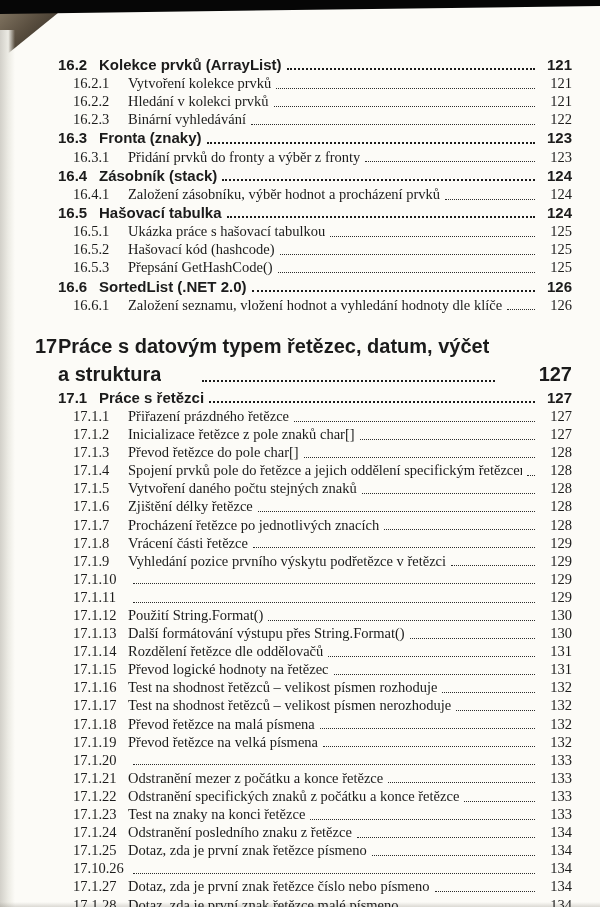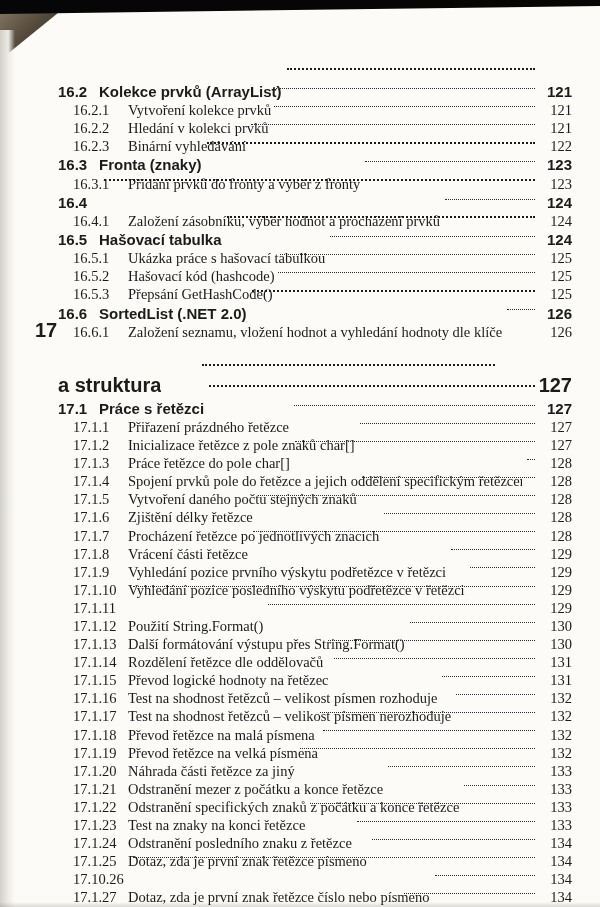--- a/index.html
+++ b/index.html
@@ -37,35 +37,35 @@
   
   .toc{
     position:absolute;z-index:3;
     left:0;top:55px;right:0;
     padding:0 28px 0 35px;
   }
   .row{display:flex;align-items:baseline;height:18.1px;line-height:18.1px;white-space:nowrap;}
   .row .num{flex:none;}
   .row .title{flex:0 1 auto;min-width:0;overflow:hidden;}
   .leader{flex:1 1 auto;min-width:8px;align-self:flex-end;margin:0 3px 4px 5px;}
-  .row .page{flex:none;width:34px;text-align:right;margin-top:27px;}
+  .row .page{flex:none;width:34px;text-align:right;}
 
   
   .l2{font-family:"Liberation Sans",sans-serif;font-weight:bold;font-size:15px;padding-left:23px;height:19.2px;line-height:19.2px;}
   .l2 .num{width:41px;}
   .l2 .leader{border-bottom:2.5px dotted var(--ink);margin-bottom:4px;}
 
   
   .l3{font-size:14.5px;padding-left:38px;}
   .l3 .num{width:55px;}
   .l3 .leader{border-bottom:1.7px dotted #2c2c2c;margin-bottom:3.5px;}
 
   
   .l1,.l1b{font-family:"Liberation Sans",sans-serif;font-weight:bold;font-size:20px;height:28px;line-height:28px;}
-  .l1{margin-top:2px;}
+  .l1{margin-top:18px;}
   .l1 .num{width:23px;}
   .l1b{padding-left:23px;gap:36px;}
   .l1b .leader{border-bottom:2.8px dotted var(--ink);margin-bottom:6px;}
   .l1b .page{width:38px;}
 </style>
 </head>
 <body>
 
 <div class="photo">
   <div class="corner-wedge"></div>
@@ -104,20 +104,21 @@
         <span class="page">123</span>
       </div>
       <div class="row l3">
         <span class="num">16.3.1</span>
         <span class="title">Přidání prvků do fronty a výběr z fronty</span>
         <span class="leader"></span>
         <span class="page">123</span>
       </div>
       <div class="row l2">
         <span class="num">16.4</span>
+        <span class="title">Zásobník (stack)</span>
         <span class="leader"></span>
         <span class="page">124</span>
       </div>
       <div class="row l3">
         <span class="num">16.4.1</span>
         <span class="title">Založení zásobníku, výběr hodnot a procházení prvků</span>
         <span class="leader"></span>
         <span class="page">124</span>
       </div>
       <div class="row l2">
@@ -151,20 +152,21 @@
         <span class="page">126</span>
       </div>
       <div class="row l3">
         <span class="num">16.6.1</span>
         <span class="title">Založení seznamu, vložení hodnot a vyhledání hodnoty dle klíče</span>
         <span class="leader"></span>
         <span class="page">126</span>
       </div>
       <div class="row l1">
         <span class="num">17</span>
+        <span class="title">Práce s datovým typem řetězec, datum, výčet</span>
       </div>
       <div class="row l1b">
         <span class="title">a struktura</span>
         <span class="leader"></span>
         <span class="page">127</span>
       </div>
       <div class="row l2">
         <span class="num">17.1</span>
         <span class="title">Práce s řetězci</span>
         <span class="leader"></span>
@@ -177,21 +179,21 @@
         <span class="page">127</span>
       </div>
       <div class="row l3">
         <span class="num">17.1.2</span>
         <span class="title">Inicializace řetězce z pole znaků char[]</span>
         <span class="leader"></span>
         <span class="page">127</span>
       </div>
       <div class="row l3">
         <span class="num">17.1.3</span>
-        <span class="title">Práce řetězce do pole char[]</span>
+        <span class="title">Převod řetězce do pole char[]</span>
         <span class="leader"></span>
         <span class="page">128</span>
       </div>
       <div class="row l3">
         <span class="num">17.1.4</span>
         <span class="title">Spojení prvků pole do řetězce a jejich oddělení specifickým řetězcem</span>
         <span class="leader"></span>
         <span class="page">128</span>
       </div>
       <div class="row l3">
@@ -219,21 +221,20 @@
         <span class="page">129</span>
       </div>
       <div class="row l3">
         <span class="num">17.1.9</span>
         <span class="title">Vyhledání pozice prvního výskytu podřetězce v řetězci</span>
         <span class="leader"></span>
         <span class="page">129</span>
       </div>
       <div class="row l3">
         <span class="num">17.1.10</span>
-        <span class="title">Vyhledání pozice posledního výskytu podřetězce v řetězci</span>
         <span class="leader"></span>
         <span class="page">129</span>
       </div>
       <div class="row l3">
         <span class="num">17.1.11</span>
         <span class="leader"></span>
         <span class="page">129</span>
       </div>
       <div class="row l3">
         <span class="num">17.1.12</span>
@@ -278,21 +279,20 @@
         <span class="page">132</span>
       </div>
       <div class="row l3">
         <span class="num">17.1.19</span>
         <span class="title">Převod řetězce na velká písmena</span>
         <span class="leader"></span>
         <span class="page">132</span>
       </div>
       <div class="row l3">
         <span class="num">17.1.20</span>
-        <span class="title">Náhrada části řetězce za jiný</span>
         <span class="leader"></span>
         <span class="page">133</span>
       </div>
       <div class="row l3">
         <span class="num">17.1.21</span>
         <span class="title">Odstranění mezer z počátku a konce řetězce</span>
         <span class="leader"></span>
         <span class="page">133</span>
       </div>
       <div class="row l3">

